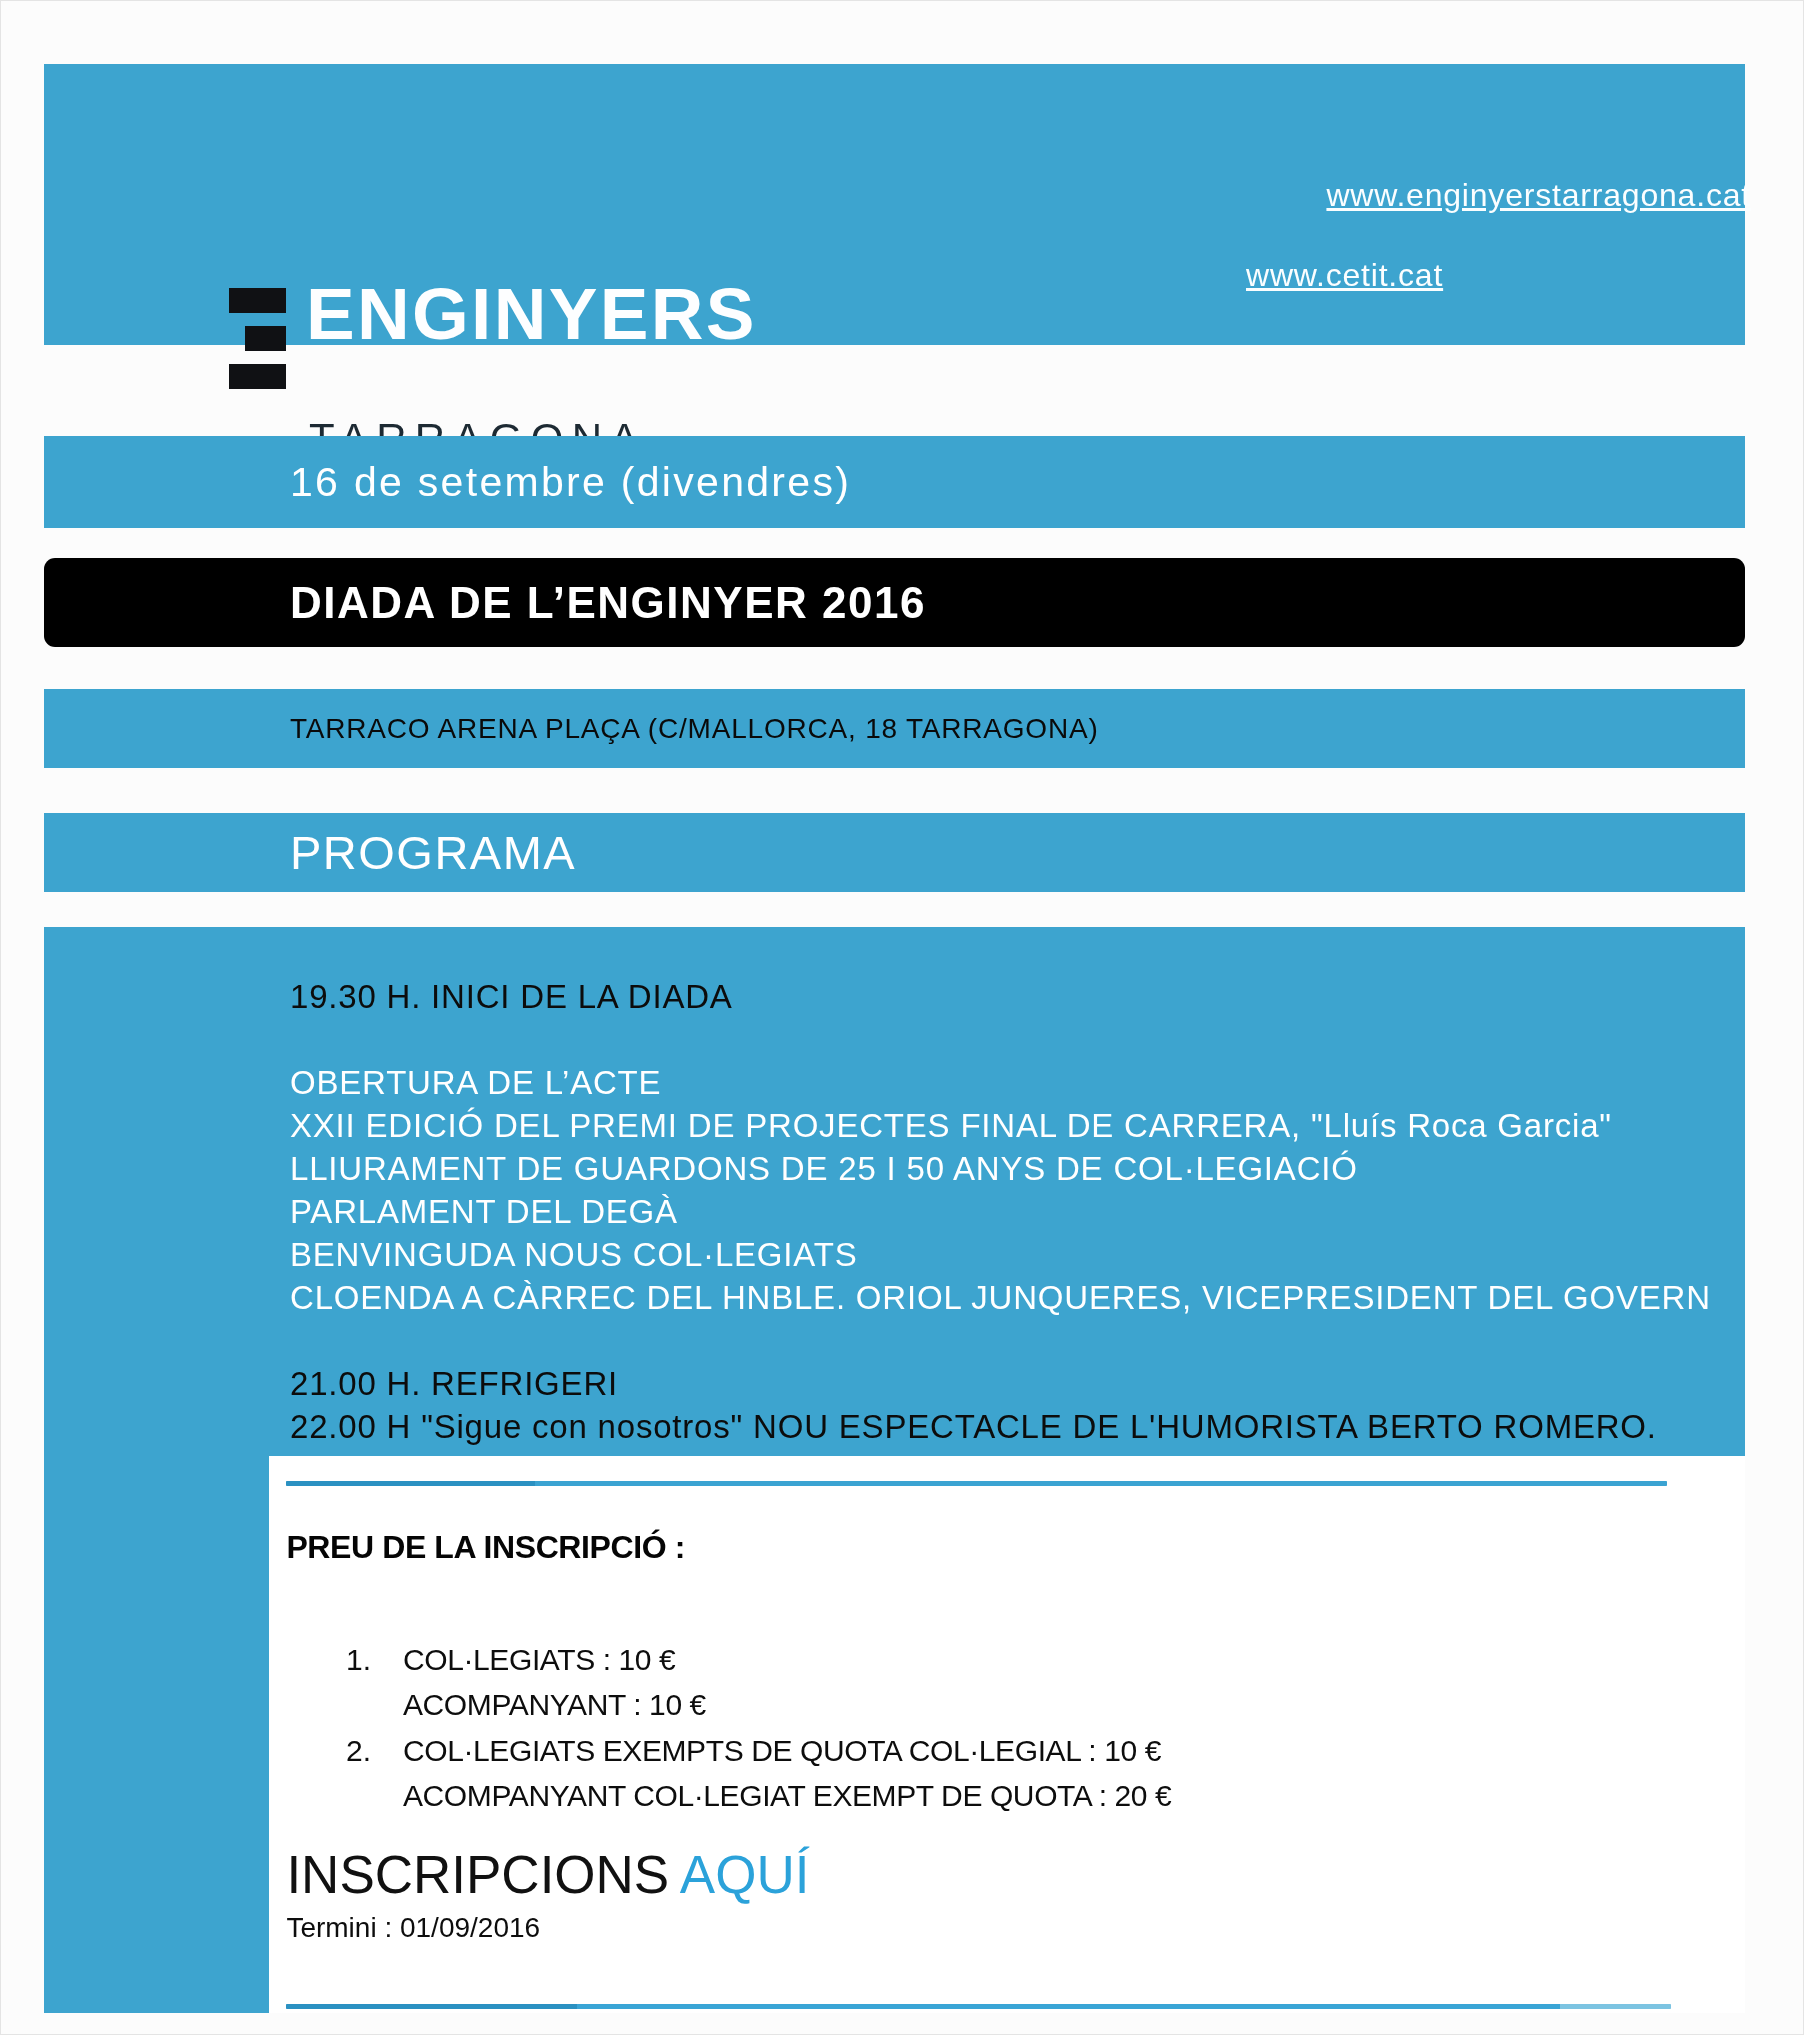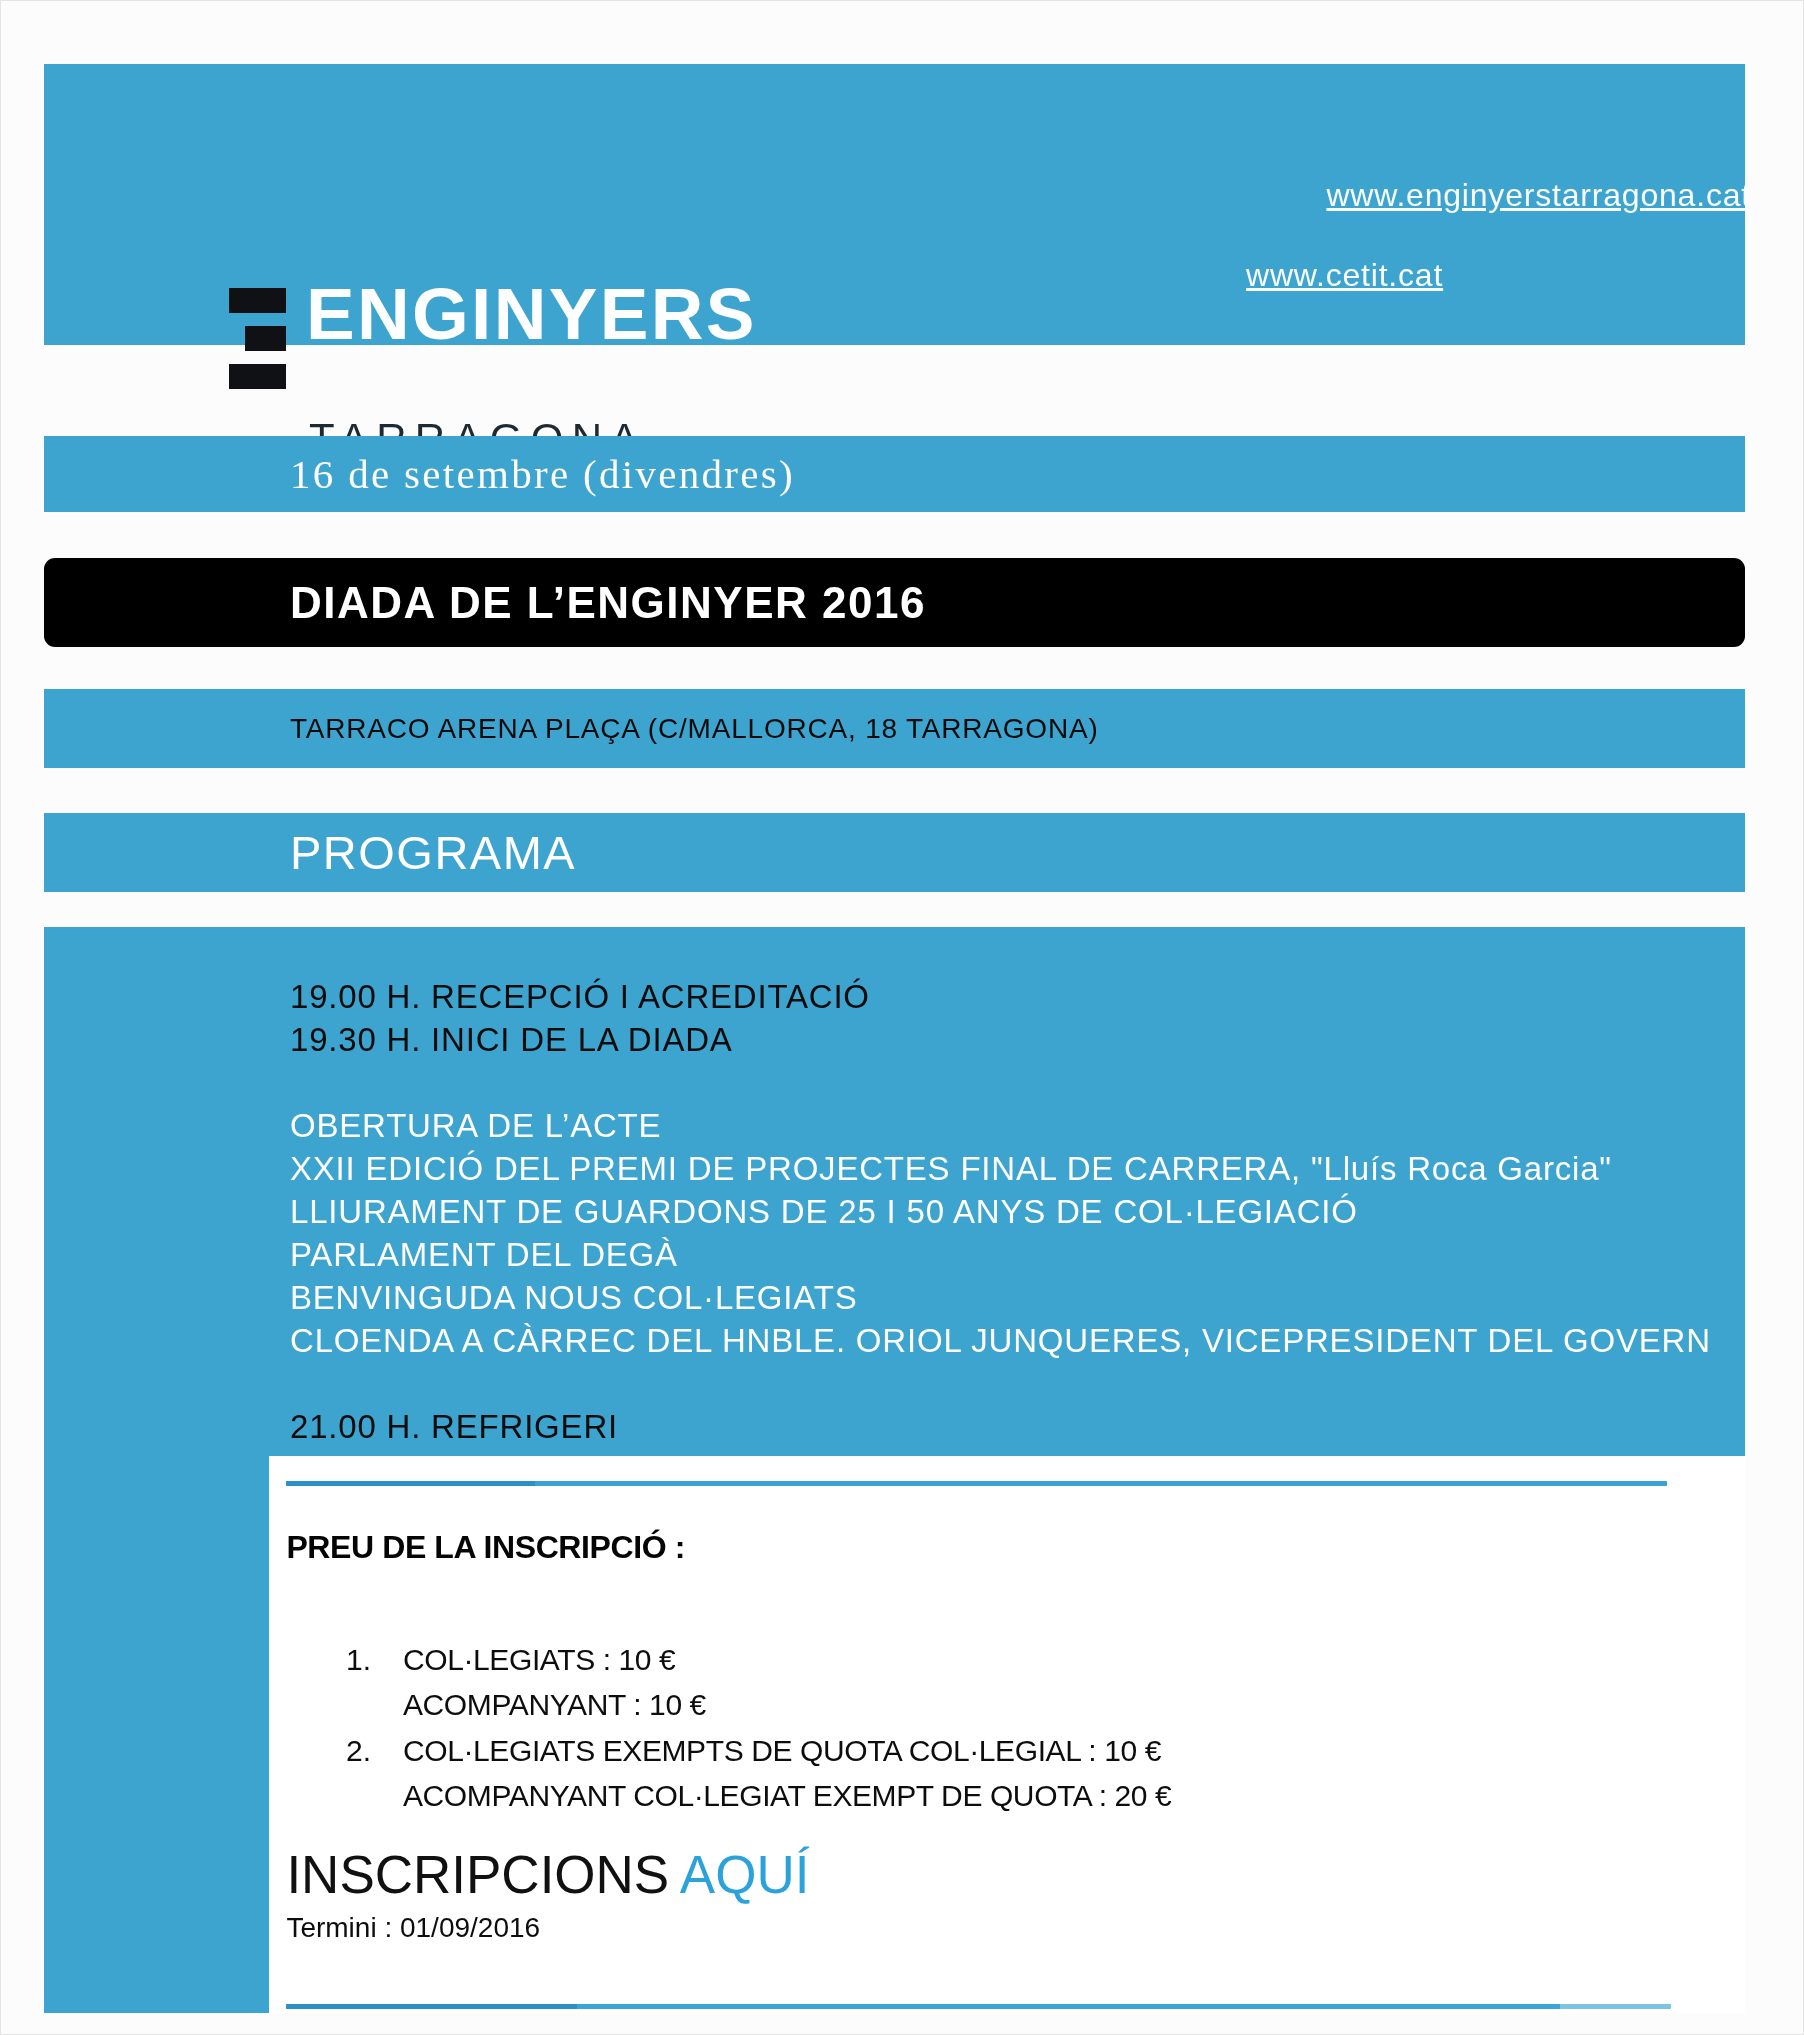--- a/index.html
+++ b/index.html
@@ -17,21 +17,21 @@
   .logo{position:absolute;left:185px;top:161px;width:680px;height:249px;}
   .mark{position:absolute;left:0;top:63px;width:57px;height:101px;}
   .mark i{position:absolute;right:0;height:25px;background:#101114;display:block;}
   .mark .b1{left:0;top:0;}
   .mark .b2{left:16px;top:38px;}
   .mark .b3{left:0;top:76px;}
   .brand{position:absolute;left:77px;top:47px;font-size:73px;font-weight:bold;color:#fdfeff;letter-spacing:2.3px;}
   .city{position:absolute;left:80px;top:190px;font-size:42px;font-weight:400;color:#1d2a33;letter-spacing:8.3px;}
   
   .banner{position:absolute;left:43px;width:1701px;display:flex;align-items:center;box-sizing:border-box;padding-left:246px;}
-  .banner-date{top:435px;height:76px;background:#3da4cf;color:#ffffff;font-size:41px;letter-spacing:2.3px;font-family:Liberation Serif, serif;}
+  .banner-date{top:435px;height:92px;background:#3da4cf;color:#ffffff;font-size:41px;letter-spacing:2.3px;}
   .banner-black{top:557px;height:89px;background:#000000;color:#ffffff;font-size:44px;font-weight:600;letter-spacing:1.5px;border-radius:11px;}
   .banner-venue{top:688px;height:79px;background:#3da4cf;color:#0a0a0a;font-size:28px;letter-spacing:0.8px;}
   .banner-section{top:812px;height:79px;background:#3da4cf;color:#ffffff;font-size:47px;letter-spacing:1.5px;}
   
   .program-box{
     position:absolute;left:43px;top:926px;width:1701px;height:529px;background:#3da4cf;
     box-sizing:border-box;padding:48px 45px 0 246px;
     font-size:33px;line-height:43px;letter-spacing:0.8px;
   }
   .pline{white-space:nowrap;}
@@ -81,21 +81,20 @@
     <span>DIADA DE L’ENGINYER 2016</span>
   </div>
   <div class="banner banner-venue">
     <span>TARRACO ARENA PLAÇA (C/MALLORCA, 18 TARRAGONA)</span>
   </div>
   <div class="banner banner-section">
     <span>PROGRAMA</span>
   </div>
 
   <div class="program-box">
-    <div class="pline dark">19.00 H. RECEPCIÓ I ACREDITACIÓ</div>
     <div class="pline dark">19.30 H. INICI DE LA DIADA</div>
     <div class="pline blank"></div>
     <div class="pline light">OBERTURA DE L’ACTE</div>
     <div class="pline light">XXII EDICIÓ DEL PREMI DE PROJECTES FINAL DE CARRERA, "Lluís Roca Garcia"</div>
     <div class="pline light">LLIURAMENT DE GUARDONS DE 25 I 50 ANYS DE COL·LEGIACIÓ</div>
     <div class="pline light">PARLAMENT DEL DEGÀ</div>
     <div class="pline light">BENVINGUDA NOUS COL·LEGIATS</div>
     <div class="pline light">CLOENDA A CÀRREC DEL HNBLE. ORIOL JUNQUERES, VICEPRESIDENT DEL GOVERN</div>
     <div class="pline blank"></div>
     <div class="pline dark">21.00 H. REFRIGERI</div>

